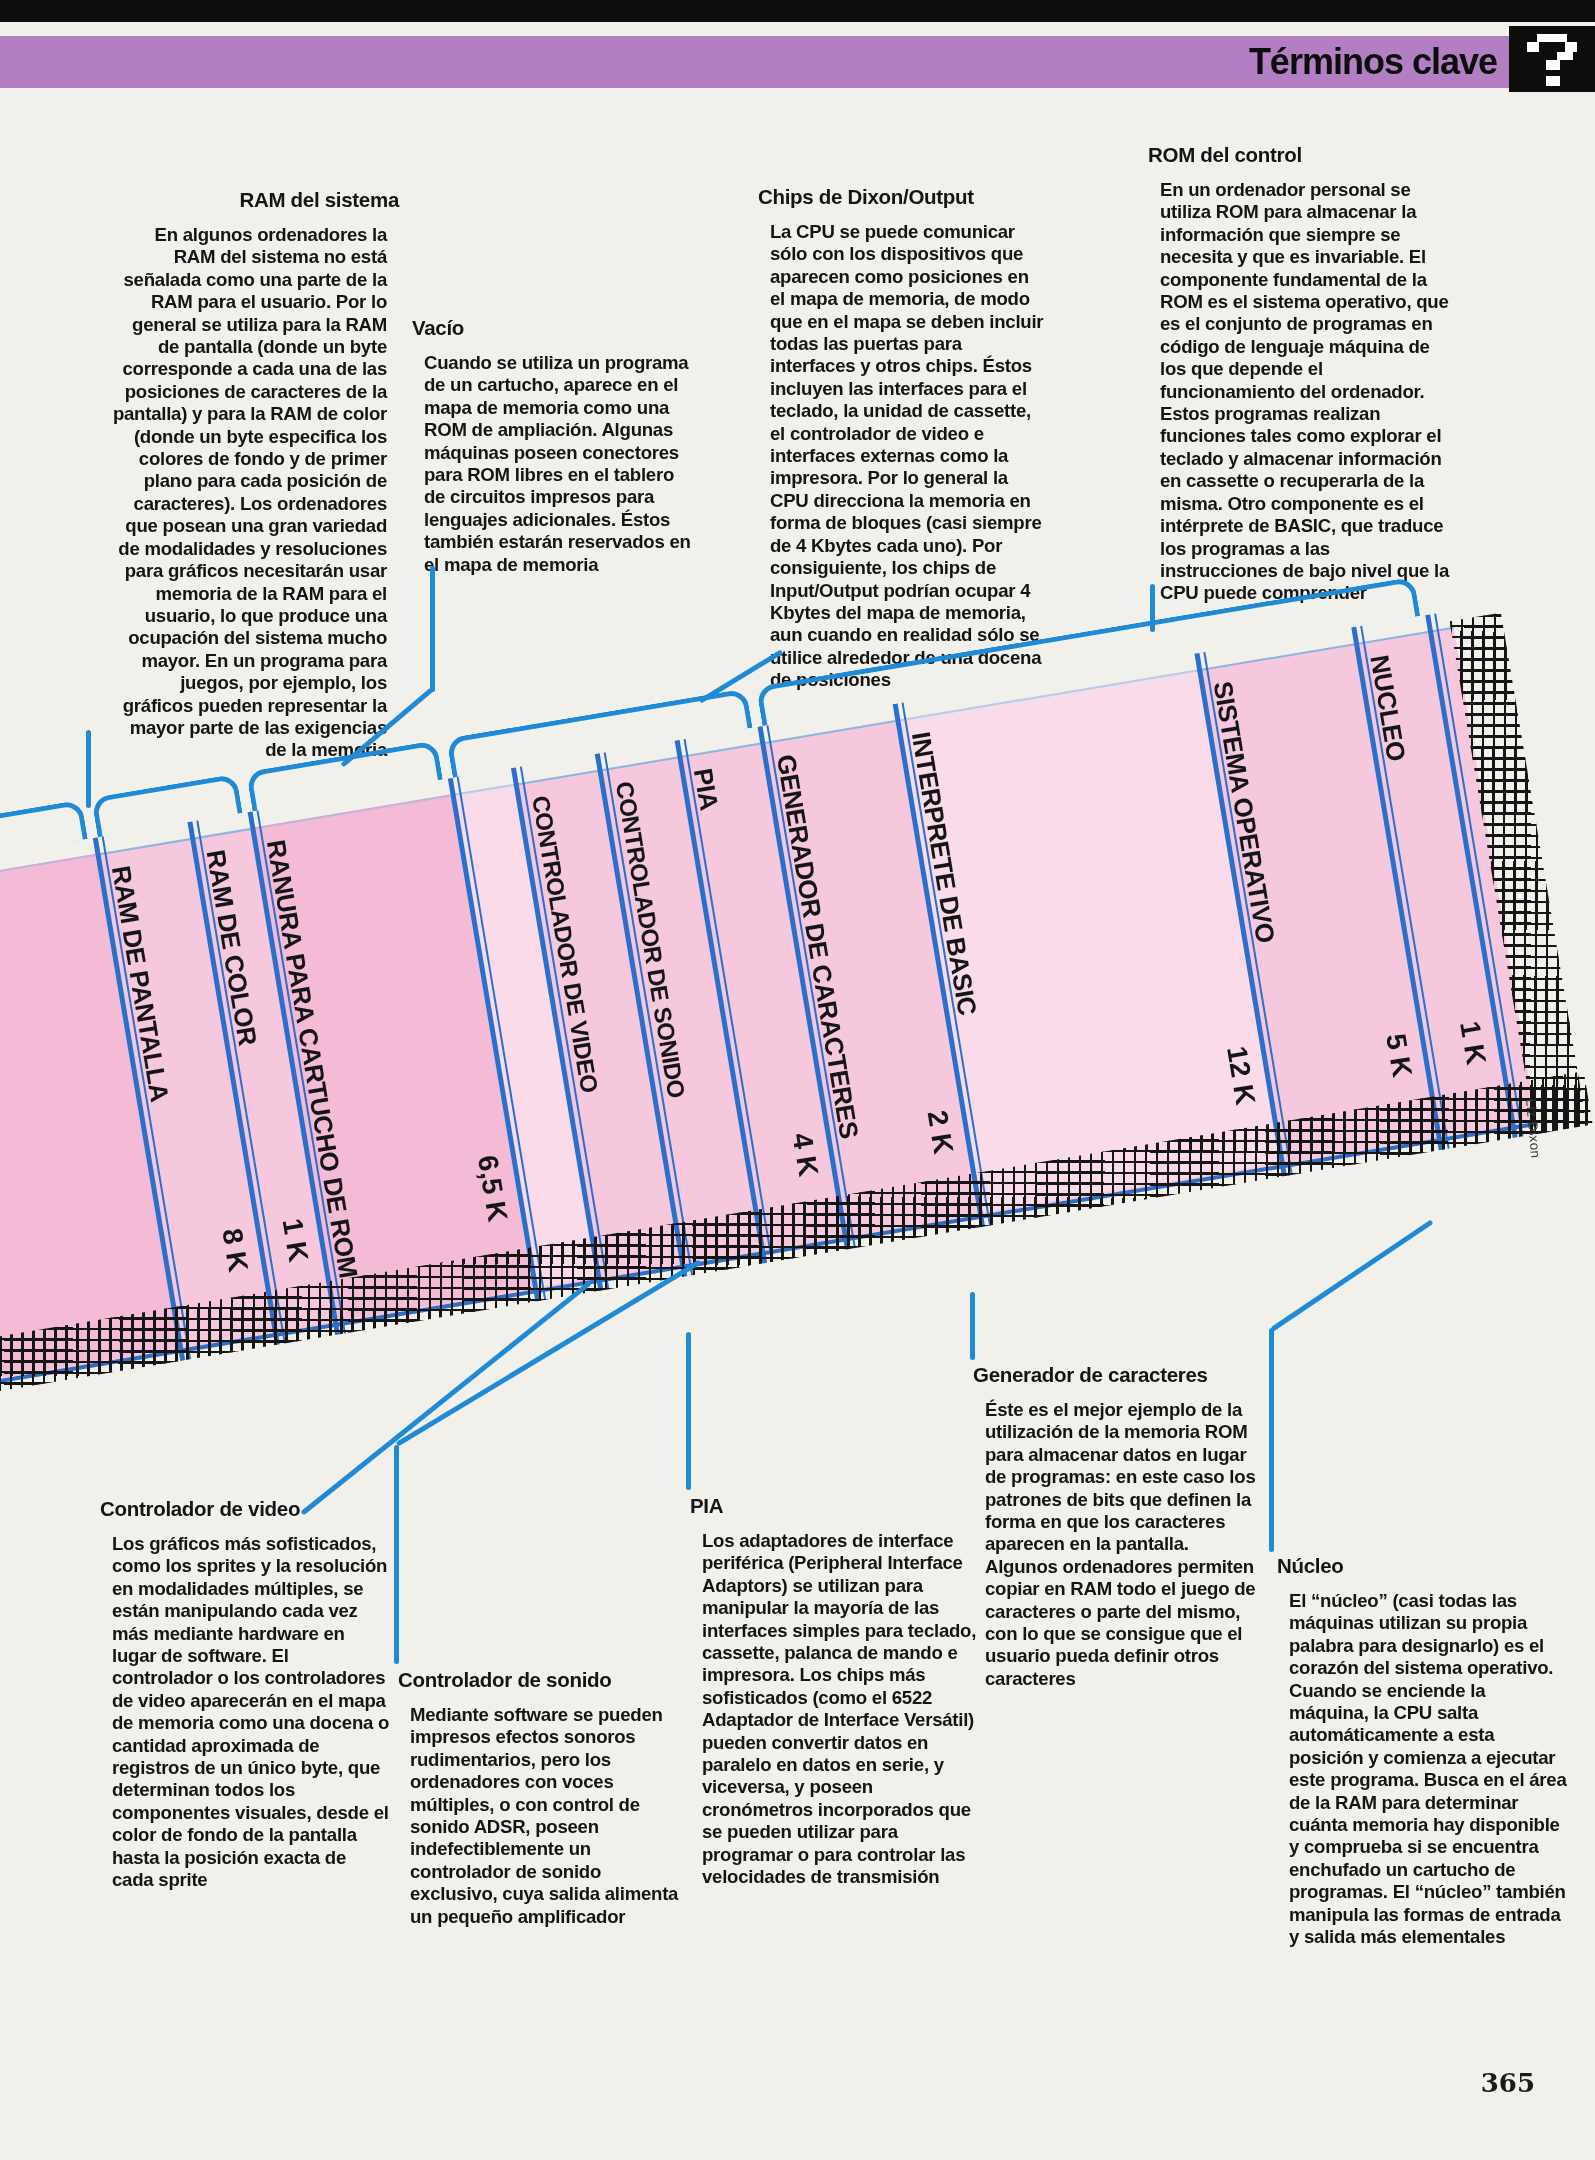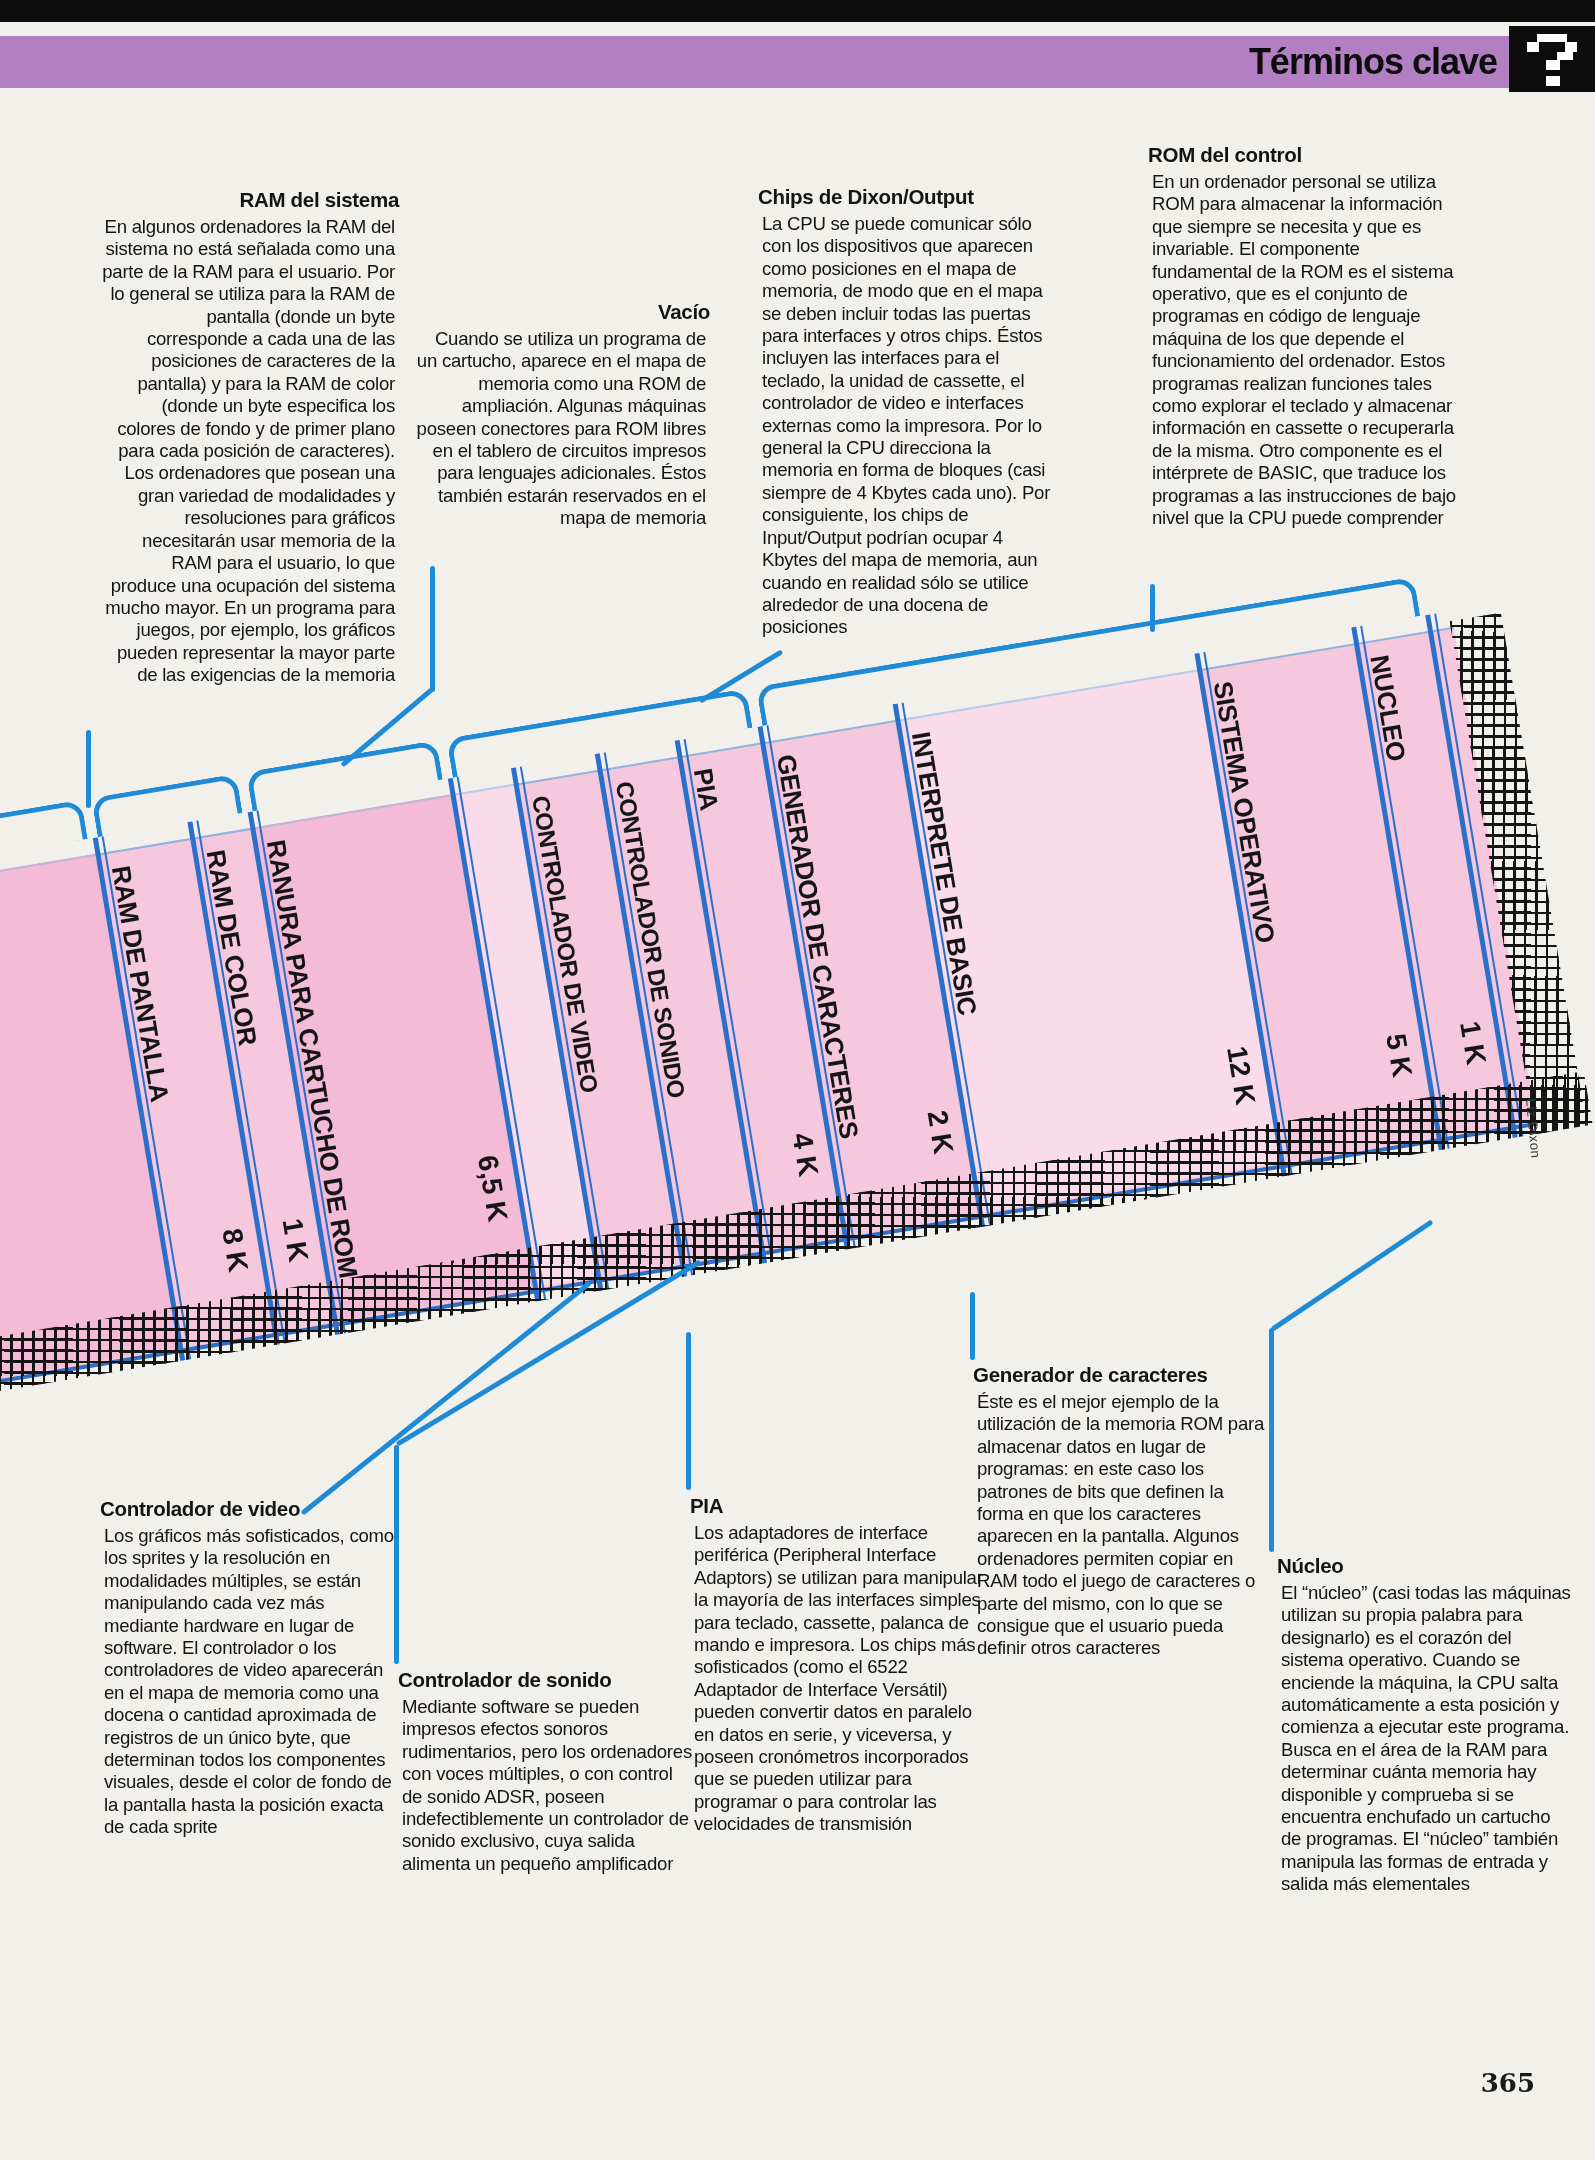--- a/index.html
+++ b/index.html
@@ -14,21 +14,21 @@
   .purpleband{position:absolute;left:0;top:36px;width:1595px;height:52px;background:#b27fc2;}
   .kicker{
     position:absolute;right:98px;top:36px;height:52px;line-height:52px;
     font-size:36px;font-weight:bold;letter-spacing:-1px;color:#0d0d0d;
   }
   .qbox{position:absolute;right:0;top:26px;width:86px;height:66px;background:#0d0d0d;}
   .qbox svg{position:absolute;left:18px;top:8px;}
   
   .col{position:absolute;width:302px;}
   .col h3{margin:0 0 3px 0;font-size:20.5px;font-weight:bold;letter-spacing:-0.3px;}
-  .col p{margin:4px;font-size:18.6px;line-height:22.4px;letter-spacing:-0.25px;}
+  .col p{margin:12px;font-size:18.6px;line-height:22.4px;letter-spacing:-0.25px;font-weight:bold;}
   
   .band{
     position:absolute;left:-90px;top:885px;width:1700px;height:500px;
     transform:rotate(-9.5deg);transform-origin:0 0;
   }
   .band .pink{
     position:absolute;left:0;top:0;width:1565px;height:500px;
     background:#f6c8dd;border-top:2px solid #8fb4de;border-bottom:4px solid #2a6fc9;
   }
   .shade{position:absolute;top:0;height:500px;background:rgba(243,176,208,0.55);}
@@ -90,21 +90,21 @@
         <rect x="19" y="26" width="14" height="10"></rect>
         <rect x="19" y="42" width="14" height="10"></rect>
       </g>
     </svg>
   </div>
 
   <div class="col" style="left:97px;top:188px;text-align:right;">
     <h3>RAM del sistema</h3>
     <p>En algunos ordenadores la RAM del sistema no está señalada como una parte de la RAM para el usuario. Por lo general se utiliza para la RAM de pantalla (donde un byte corresponde a cada una de las posiciones de caracteres de la pantalla) y para la RAM de color (donde un byte especifica los colores de fondo y de primer plano para cada posición de caracteres). Los ordenadores que posean una gran variedad de modalidades y resoluciones para gráficos necesitarán usar memoria de la RAM para el usuario, lo que produce una ocupación del sistema mucho mayor. En un programa para juegos, por ejemplo, los gráficos pueden representar la mayor parte de las exigencias de la memoria</p>
   </div>
-  <div class="col" style="left:412px;top:300px;width:298px;text-align:right;">
+  <div class="col" style="left:412px;top:316px;width:298px;">
     <h3>Vacío</h3>
     <p>Cuando se utiliza un programa de un cartucho, aparece en el mapa de memoria como una ROM de ampliación. Algunas máquinas poseen conectores para ROM libres en el tablero de circuitos impresos para lenguajes adicionales. Éstos también estarán reservados en el mapa de memoria</p>
   </div>
   <div class="col" style="left:758px;top:185px;">
     <h3>Chips de Dixon/Output</h3>
     <p>La CPU se puede comunicar sólo con los dispositivos que aparecen como posiciones en el mapa de memoria, de modo que en el mapa se deben incluir todas las puertas para interfaces y otros chips. Éstos incluyen las interfaces para el teclado, la unidad de cassette, el controlador de video e interfaces externas como la impresora. Por lo general la CPU direcciona la memoria en forma de bloques (casi siempre de 4 Kbytes cada uno). Por consiguiente, los chips de Input/Output podrían ocupar 4 Kbytes del mapa de memoria, aun cuando en realidad sólo se utilice alrededor de una docena de posiciones</p>
   </div>
   <div class="col" style="left:1148px;top:143px;width:315px;">
     <h3>ROM del control</h3>
     <p>En un ordenador personal se utiliza ROM para almacenar la información que siempre se necesita y que es invariable. El componente fundamental de la ROM es el sistema operativo, que es el conjunto de programas en código de lenguaje máquina de los que depende el funcionamiento del ordenador. Estos programas realizan funciones tales como explorar el teclado y almacenar información en cassette o recuperarla de la misma. Otro componente es el intérprete de BASIC, que traduce los programas a las instrucciones de bajo nivel que la CPU puede comprender</p>

